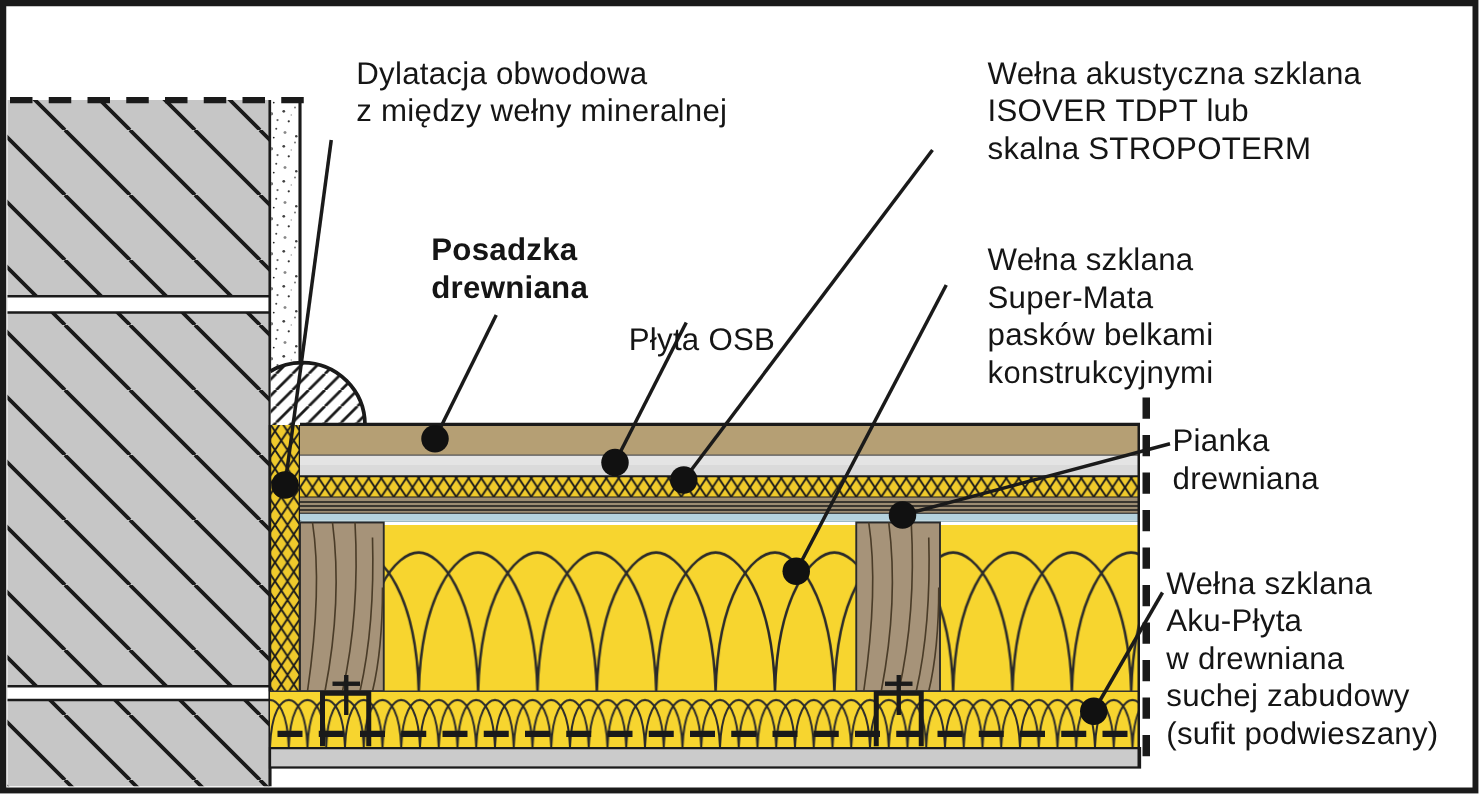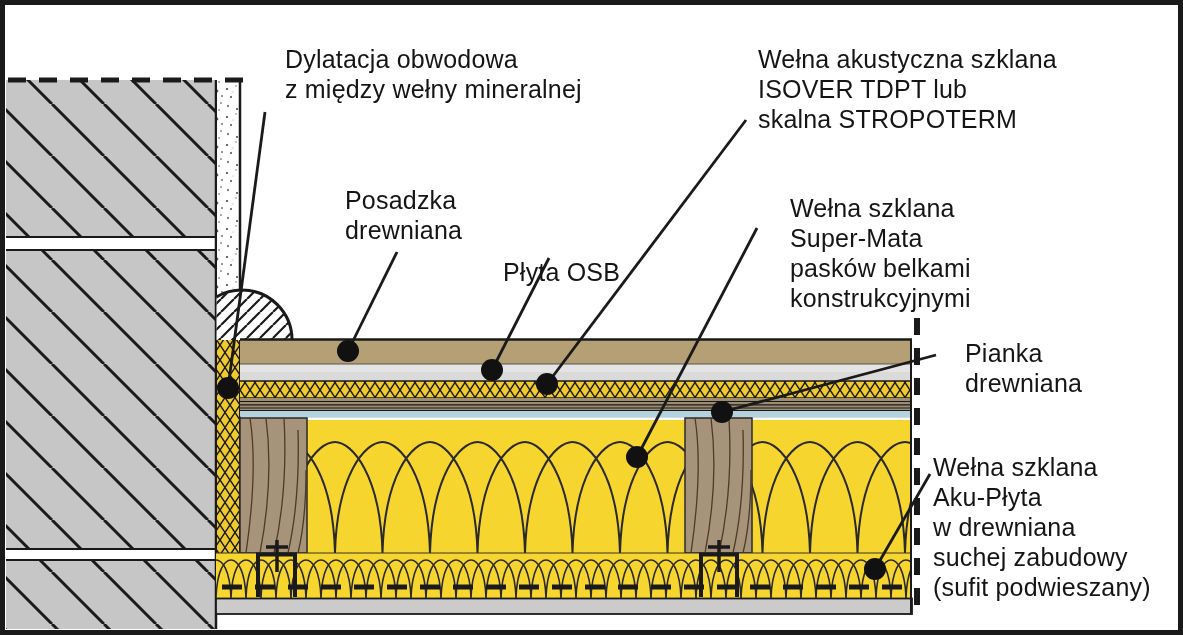--- a/index.html
+++ b/index.html
@@ -179,43 +179,43 @@
   </g>
 
   <rect x="2.5" y="2.5" width="1178" height="630" fill="none" stroke="#1A1A1A" stroke-width="5"></rect>
 </svg>
 
 <div class="lbl" style="left:285px;top:44px;">
   <div>Dylatacja obwodowa</div>
   <div>z między wełny mineralnej</div>
 </div>
 
-<div class="lbl" style="left:758px;top:44px;">
+<div class="lbl" style="left:790px;top:44px;">
   <div>Wełna akustyczna szklana</div>
   <div>ISOVER TDPT lub</div>
   <div>skalna STROPOTERM</div>
 </div>
 
-<div class="lbl" style="left:345px;top:185px;">
+<div class="lbl" style="left:345px;top:185px;font-weight:bold;">
   <div>Posadzka</div>
   <div>drewniana</div>
 </div>
 
 <div class="lbl" style="left:503px;top:214px;margin-top:43px;">
   <div>Płyta OSB</div>
 </div>
 
 <div class="lbl" style="left:790px;top:193px;">
   <div>Wełna szklana</div>
   <div>Super-Mata</div>
   <div>pasków belkami</div>
   <div>konstrukcyjnymi</div>
 </div>
 
-<div class="lbl" style="left:938px;top:338px;margin-left:27px;">
+<div class="lbl" style="left:938px;top:338px;">
   <div>Pianka</div>
   <div>drewniana</div>
 </div>
 
 <div class="lbl" style="left:933px;top:452px;">
   <div>Wełna szklana</div>
   <div>Aku-Płyta</div>
   <div>w drewniana</div>
   <div>suchej zabudowy</div>
   <div>(sufit podwieszany)</div>

